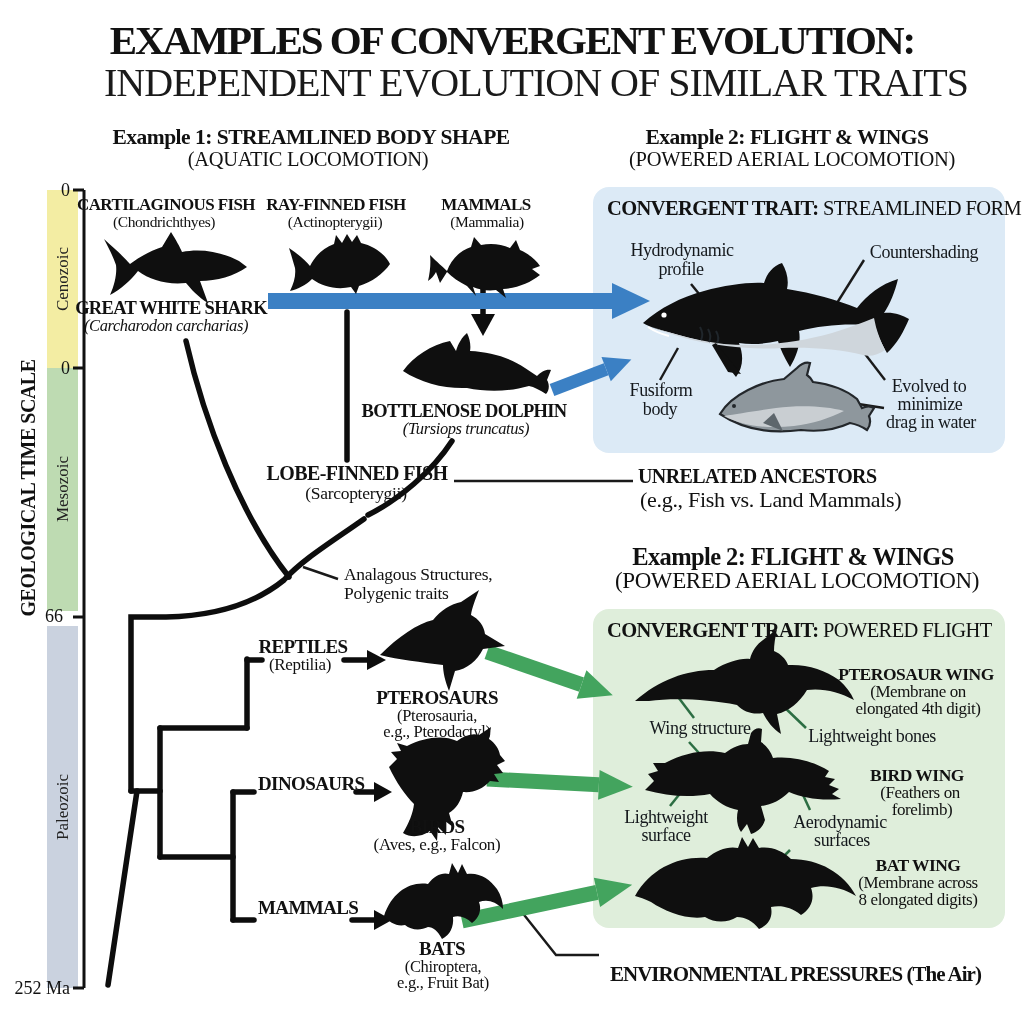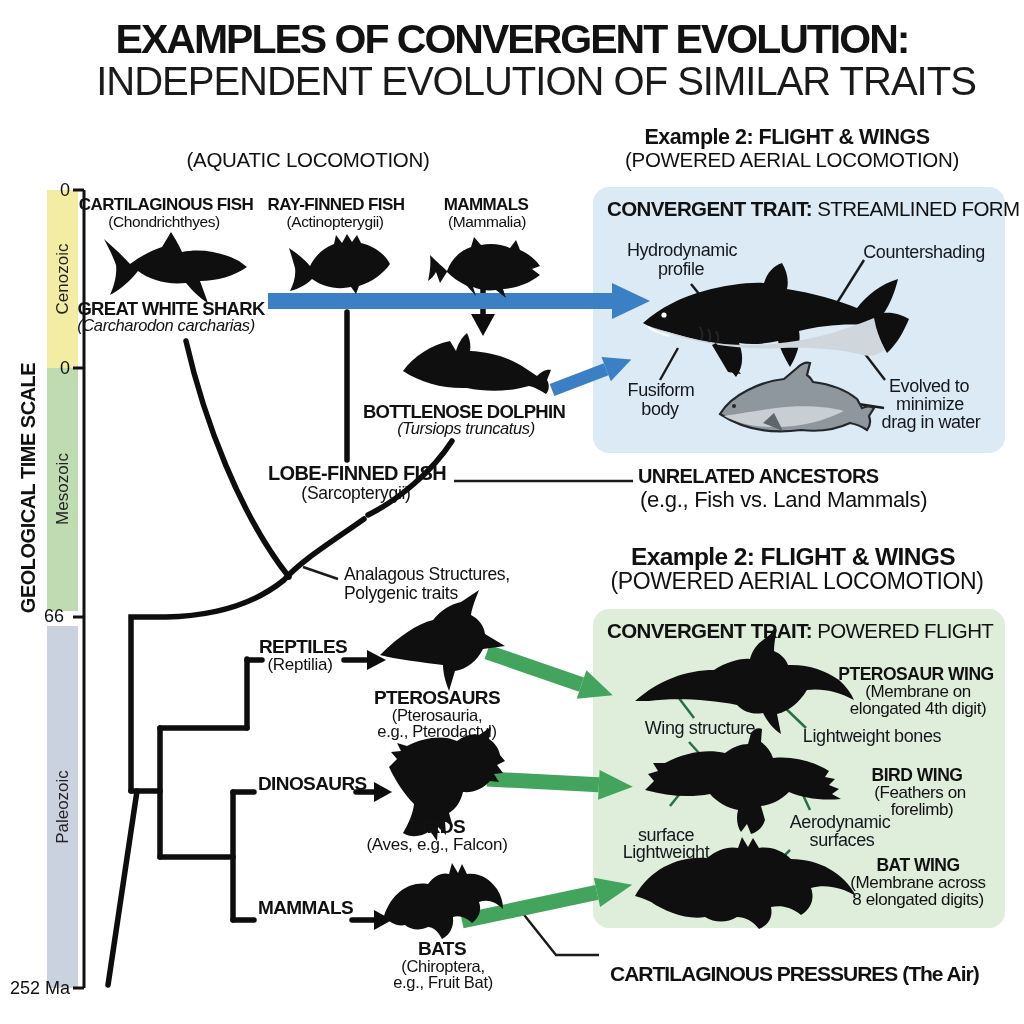--- a/index.html
+++ b/index.html
@@ -1,17 +1,17 @@
 <!DOCTYPE html>
 <html><head>
 <meta charset="utf-8">
 <style>
   html,body{margin:0;padding:0;background:#ffffff;}
   #stage{position:relative;width:1024px;height:1024px;background:#ffffff;overflow:hidden;
-         font-family:Liberation Sans, sans-serif;color:#111;}
+         font-family:Liberation Serif, serif;color:#111;}
   .abs{position:absolute;white-space:nowrap;}
   .c{transform:translateX(-50%);}
   .b{font-weight:700;}
   .i{font-style:italic;}
   .tt1{font-size:41px;font-weight:700;letter-spacing:-2px;color:#121212;}
   .tt2{font-size:40px;font-weight:400;letter-spacing:-1px;color:#1a1a1a;margin-left:24px;}
   .exh1{font-size:21.5px;font-weight:700;letter-spacing:-0.5px;}
   .exh2{font-size:20.5px;font-weight:400;letter-spacing:-0.3px;}
   .exh1m{font-size:24.5px;font-weight:700;letter-spacing:-0.6px;}
   .exh2m{font-size:23px;font-weight:400;letter-spacing:-0.4px;}
@@ -164,20 +164,21 @@
       <path fill="#8e979d" d="M720,414 C726,404 736,396 748,390 C760,384 772,380 784,379 L797,368 C801,364 806,362 810,363 L807,375 C810,377 812,380 813,382 C830,384 846,390 857,399 L862,408 C866,406 871,406 874,408 L869,416 C871,421 870,426 867,430 C861,426 855,424 850,423 C835,430 818,432 801,430 C772,434 744,430 720,414 Z"></path>
       <path fill="#c9ced2" stroke="none" d="M724,416 C742,426 768,429 794,426 C812,424 830,418 844,411 C826,406 800,405 776,408 C755,411 737,414 724,416 Z"></path>
       <polygon fill="#5d666c" stroke="none" points="774,413 783,431 763,423"></polygon>
       <circle cx="734" cy="406" r="2" fill="#23272b" stroke="none"></circle>
     </g>
   </svg>
 
   <div class="abs c tt1 z3" style="left:512px;top:16px;">EXAMPLES OF CONVERGENT EVOLUTION:</div>
   <div class="abs c tt2 z3" style="left:512px;top:59px;">INDEPENDENT EVOLUTION OF SIMILAR TRAITS</div>
 
+  <div class="abs c exh1 z3" style="left:311px;top:125px;">Example 1: STREAMLINED BODY SHAPE</div>
   <div class="abs c exh2 z3" style="left:308px;top:148px;">(AQUATIC LOCOMOTION)</div>
   <div class="abs c exh1 z3" style="left:787px;top:125px;">Example 2: FLIGHT &amp; WINGS</div>
   <div class="abs c exh2 z3" style="left:792px;top:148px;">(POWERED AERIAL LOCOMOTION)</div>
 
   <div class="abs rot gts z3" style="left:28px;top:488px;">GEOLOGICAL TIME SCALE</div>
   <div class="abs rot era z3" style="left:63px;top:279px;">Cenozoic</div>
   <div class="abs rot era z3" style="left:63px;top:489px;">Mesozoic</div>
   <div class="abs rot era z3" style="left:63px;top:807px;">Paleozoic</div>
   <div class="abs tick z3" style="left:40px;top:180px;width:30px;text-align:right;">0</div>
   <div class="abs tick z3" style="left:40px;top:358px;width:30px;text-align:right;">0</div>
@@ -237,23 +238,23 @@
     <span class="b">CONVERGENT TRAIT:</span><span> POWERED FLIGHT</span>
   </div>
   <div class="abs c wing z3" style="left:916px;top:664px;">PTEROSAUR WING</div>
   <div class="abs c wing2 z3" style="left:918px;top:682px;">(Membrane on</div>
   <div class="abs c wing2 z3" style="left:918px;top:699px;">elongated 4th digit)</div>
   <div class="abs c ann z3" style="left:700px;top:718px;text-align:right;">Wing structure</div>
   <div class="abs c ann z3" style="left:872px;top:726px;">Lightweight bones</div>
   <div class="abs c wing z3" style="left:917px;top:765px;">BIRD WING</div>
   <div class="abs c wing2 z3" style="left:920px;top:783px;">(Feathers on</div>
   <div class="abs c wing2 z3" style="left:922px;top:800px;">forelimb)</div>
-  <div class="abs c ann z3" style="left:666px;top:807px;margin-top:35px;">Lightweight</div>
+  <div class="abs c ann z3" style="left:666px;top:807px;">Lightweight</div>
   <div class="abs c ann z3" style="left:666px;top:825px;">surface</div>
   <div class="abs c ann z3" style="left:840px;top:812px;">Aerodynamic</div>
   <div class="abs c ann z3" style="left:842px;top:830px;">surfaces</div>
   <div class="abs c wing z3" style="left:918px;top:855px;">BAT WING</div>
   <div class="abs c wing2 z3" style="left:918px;top:873px;">(Membrane across</div>
   <div class="abs c wing2 z3" style="left:918px;top:890px;">8 elongated digits)</div>
 
-  <div class="abs concl z3" style="left:610px;top:962px;">CARTILAGINOUS PRESSURES (The Air)</div>
+  <div class="abs concl z3" style="left:610px;top:962px;">ENVIRONMENTAL PRESSURES (The Air)</div>
 
 </div>
 
 </body></html>

